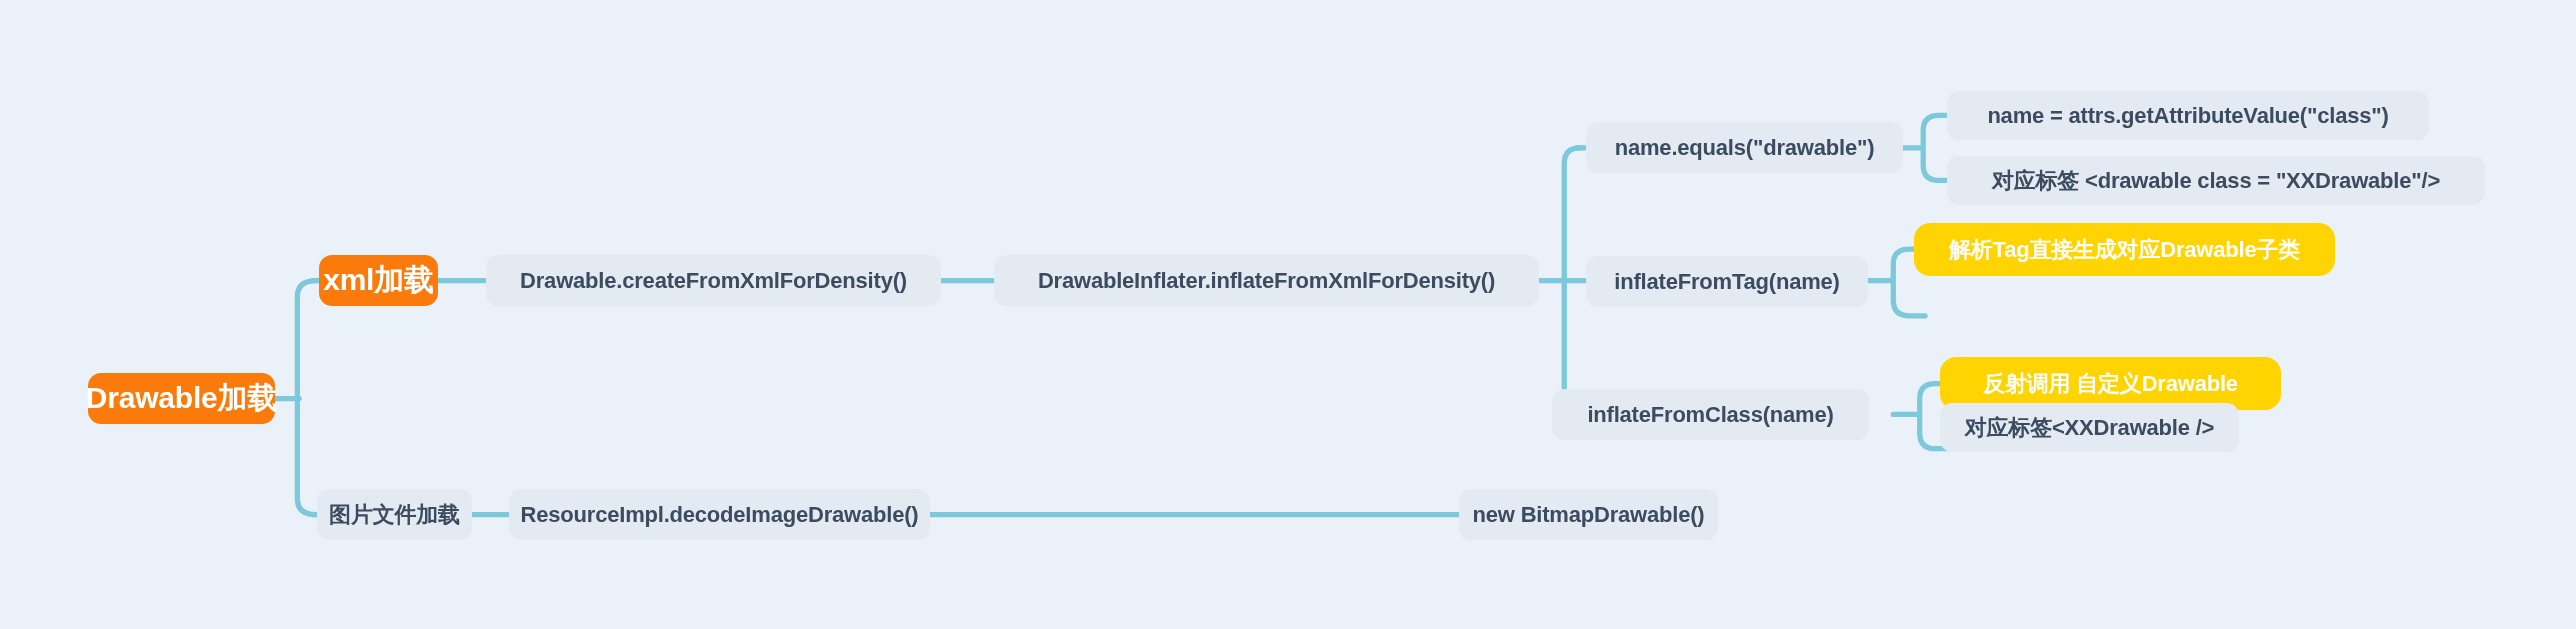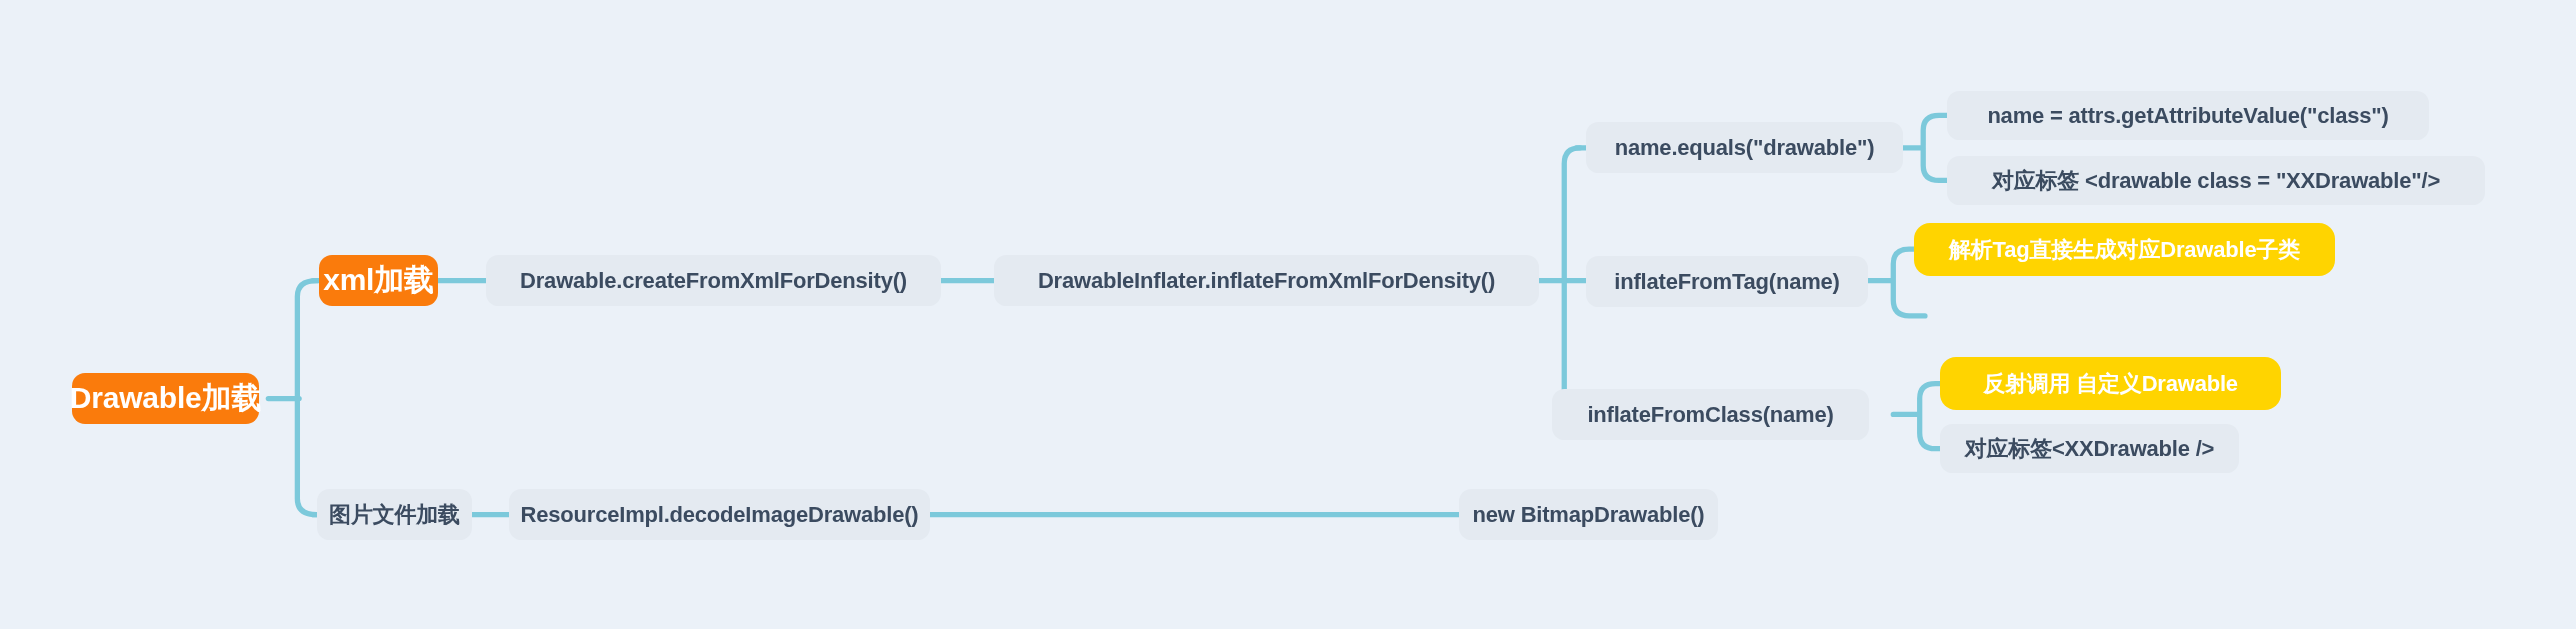--- a/index.html
+++ b/index.html
@@ -79,21 +79,21 @@
 
     <path d="M 2155 168 H 2186 M 2186 168 V 148 Q 2186 131 2204 131 H 2222 M 2186 168 V 188 Q 2186 205 2204 205 H 2222"></path>
 
     <path d="M 2110 319 H 2152 M 2152 319 V 300 Q 2152 283 2170 283 H 2188 M 2152 319 V 341 Q 2152 359 2170 359 H 2188"></path>
 
     <path d="M 2152 471 H 2182 M 2182 471 V 453 Q 2182 436 2200 436 H 2218 M 2182 471 V 492 Q 2182 510 2200 510 H 2218"></path>
 
     <path d="M 356 585 H 1900"></path>
   </svg>
 
-  <div class="node node--orange" style="left:72px;top:373px;width:187px;height:51px;">Drawable加载</div>
+  <div class="node node--orange" style="left:88px;top:373px;width:187px;height:51px;">Drawable加载</div>
 
   <div class="node node--orange" style="left:319px;top:255px;width:119px;height:51px;">xml加载</div>
 
   <div class="node" style="left:486px;top:255px;width:455px;height:51px;text-align:right;">Drawable.createFromXmlForDensity()</div>
 
   <div class="node" style="left:994px;top:255px;width:545px;height:51px;">DrawableInflater.inflateFromXmlForDensity()</div>
 
   <div class="node" style="left:1586px;top:122px;width:317px;height:51px;">name.equals("drawable")</div>
 
   <div class="node" style="left:1947px;top:91px;width:482px;height:49px;">name = attrs.getAttributeValue("class")</div>
@@ -102,21 +102,21 @@
 
   <div class="node" style="left:1586px;top:256px;width:282px;height:51px;">inflateFromTag(name)</div>
 
   <div class="node node--yellow" style="left:1914px;top:223px;width:421px;height:53px;text-align:center;">解析Tag直接生成对应Drawable子类</div>
 
 
   <div class="node" style="left:1552px;top:389px;width:317px;height:51px;">inflateFromClass(name)</div>
 
   <div class="node node--yellow" style="left:1940px;top:357px;width:341px;height:53px;">反射调用 自定义Drawable</div>
 
-  <div class="node" style="left:1940px;top:424px;width:299px;height:49px;">对应标签&lt;XXDrawable /&gt;</div>
+  <div class="node" style="left:1940px;top:403px;width:299px;height:49px;">对应标签&lt;XXDrawable /&gt;</div>
 
   <div class="node" style="left:317px;top:489px;width:155px;height:51px;">图片文件加载</div>
 
   <div class="node" style="left:509px;top:489px;width:421px;height:51px;">ResourceImpl.decodeImageDrawable()</div>
 
 
   <div class="node" style="left:1459px;top:489px;width:259px;height:51px;">new BitmapDrawable()</div>
 
 </div>
 

